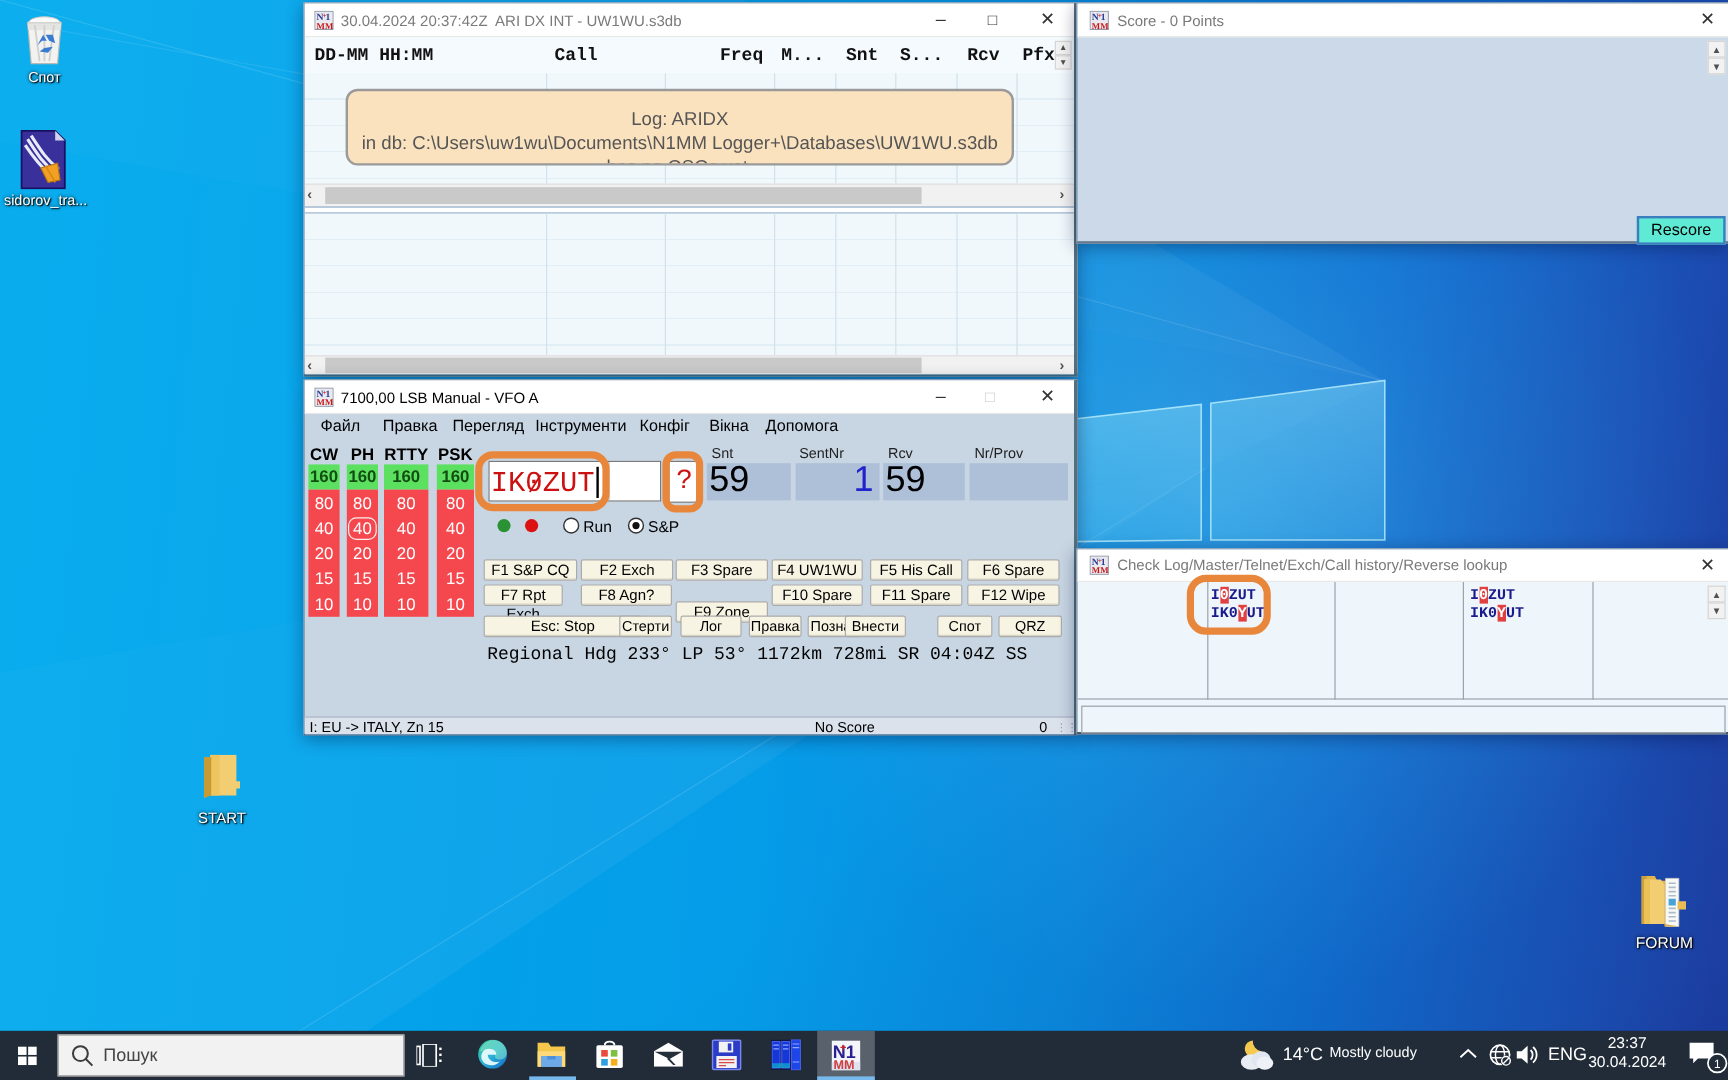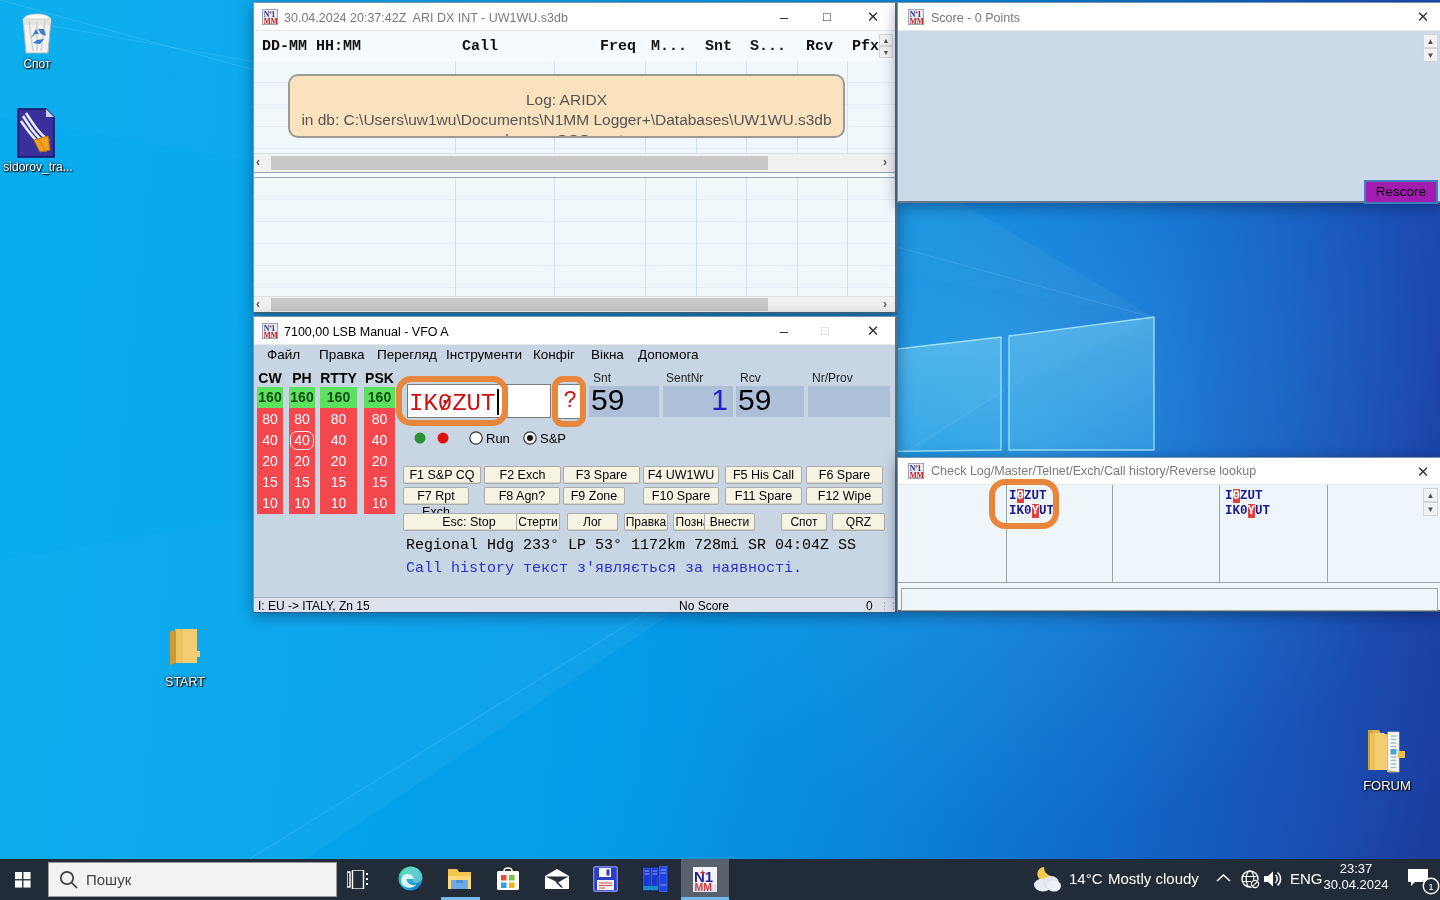--- a/index.html
+++ b/index.html
@@ -197,21 +197,21 @@
 <div class="abs" style="left:441px;top:897px;width:39px;height:3px;background:#76b9ed"></div>
 <div class="abs" style="left:681px;top:897px;width:48px;height:3px;background:#76b9ed"></div>
 
 <svg class="abs" style="left:1030px;top:864px" width="32" height="30" viewBox="0 0 32 30">
   <path d="M14 3 A7 7 0 1 0 21 12 A8.5 8.5 0 0 1 14 3 Z" fill="#f5c94e"></path>
   <ellipse cx="13" cy="21" rx="9" ry="6.5" fill="#e8edf4"></ellipse>
   <ellipse cx="21" cy="19" rx="8" ry="7" fill="#dfe6f0"></ellipse>
   <ellipse cx="24" cy="22" rx="7" ry="5.5" fill="#eef2f8"></ellipse>
 </svg>
 <div class="abs" style="left:1069px;top:870px;font-size:15px;color:#fff">14°C</div>
-<div class="abs" style="left:1108px;top:870px;font-size:15px;color:#fff">Mostly cloudy</div>
+<div class="abs" style="left:1108px;top:870px;font-size:12px;color:#fff">Mostly cloudy</div>
 <svg class="abs" style="left:1216px;top:873px" width="15" height="10" viewBox="0 0 15 10">
   <path d="M1 8 L7.5 2 L14 8" fill="none" stroke="#fff" stroke-width="1.6"></path>
 </svg>
 <svg class="abs" style="left:1240px;top:869px" width="20" height="20" viewBox="0 0 20 20">
   <circle cx="10" cy="10" r="8" fill="none" stroke="#fff" stroke-width="1.4"></circle>
   <ellipse cx="10" cy="10" rx="3.8" ry="8" fill="none" stroke="#fff" stroke-width="1.2"></ellipse>
   <path d="M2.5 7.5 L17.5 7.5 M2.5 12.5 L14 12.5" stroke="#fff" stroke-width="1.2"></path>
   <circle cx="15" cy="15" r="4.6" fill="#222c38"></circle>
   <circle cx="15" cy="15" r="3.6" fill="none" stroke="#fff" stroke-width="1.2"></circle>
   <line x1="12.6" y1="17.4" x2="17.4" y2="12.6" stroke="#fff" stroke-width="1.2"></line>
@@ -411,35 +411,34 @@
   <div class="abs" style="left:286px;top:114px;font-size:13px">S&amp;P</div>
 
   <div class="fbtn" style="left:149px;top:149px;width:78px">F1 S&amp;P CQ</div>
   <div class="fbtn" style="left:230px;top:149px;width:77px">F2 Exch</div>
   <div class="fbtn" style="left:309px;top:149px;width:77px">F3 Spare</div>
   <div class="fbtn" style="left:389px;top:149px;width:76px">F4 UW1WU</div>
   <div class="fbtn" style="left:471px;top:149px;width:77px">F5 His Call</div>
   <div class="fbtn" style="left:552px;top:149px;width:77px">F6 Spare</div>
   <div class="fbtn" style="left:149px;top:170px;width:66px">F7 Rpt Exch</div>
   <div class="fbtn" style="left:230px;top:170px;width:76px">F8 Agn?</div>
-  <div class="fbtn" style="left:309px;top:170px;width:62px">F9 Zone</div>
+  <div class="fbtn" style="left:309px;top:184px;width:77px">F9 Zone</div>
   <div class="fbtn" style="left:389px;top:170px;width:76px">F10 Spare</div>
   <div class="fbtn" style="left:471px;top:170px;width:77px">F11 Spare</div>
   <div class="fbtn" style="left:552px;top:170px;width:77px">F12 Wipe</div>
   <div class="fbtn" style="left:149px;top:196px;width:132px">Esc: Stop</div>
   <div class="fbtn" style="left:262px;top:196px;width:44px;font-size:12px">Стерти</div>
   <div class="fbtn" style="left:313px;top:196px;width:51px;font-size:12px">Лог</div>
   <div class="fbtn" style="left:370px;top:196px;width:44px;font-size:12px">Правка</div>
   <div class="fbtn" style="left:419px;top:196px;width:45px;font-size:12px">Познач</div>
   <div class="fbtn" style="left:450px;top:196px;width:51px;font-size:12px">Внести</div>
   <div class="fbtn" style="left:527px;top:196px;width:46px;font-size:12px">Спот</div>
   <div class="fbtn" style="left:578px;top:196px;width:53px;font-size:12px">QRZ</div>
 
   <div class="mono abs" style="left:152px;top:220px;font-size:15px;color:#000;white-space:pre">Regional Hdg 233° LP 53° 1172km 728mi SR 04:04Z SS</div>
-  <div class="mono abs" style="left:152px;top:243px;font-size:15px;color:#2432cc;white-space:pre">Call history текст з'являється за наявності.</div>
 
   <div class="abs" style="left:0;top:280px;width:641px;height:15px;background:#dce2ec;border-top:1px solid #a8b0c0;font-size:12px;color:#000">
     <span class="abs" style="left:4px;top:1px">I: EU -&gt; ITALY, Zn 15</span>
     <span class="abs" style="left:425px;top:1px">No Score</span>
     <span class="abs" style="left:612px;top:1px">0</span>
     <span class="abs" style="left:626px;top:3px;color:#99a;font-size:9px">⋮⋮</span>
   </div>
 </div>
 
 <div class="win" style="left:897px;top:2px;width:543px;height:201px;background:#ccd9e8;border-bottom:2px solid #66788c;border-right:none">
@@ -449,21 +448,21 @@
       <text x="3" y="13" font-family="Liberation Serif,serif" font-weight="bold" font-size="13" fill="#283593">N</text>
       <text x="11" y="10" font-family="Liberation Serif,serif" font-weight="bold" font-size="10" fill="#c81616">+</text>
       <text x="15" y="13" font-family="Liberation Serif,serif" font-weight="bold" font-size="13" fill="#283593">1</text>
       <text x="3" y="24" font-family="Liberation Serif,serif" font-weight="bold" font-size="12" fill="#c81616">MM</text>
     </svg>
     <div class="ttl grey" style="left:33px">Score - 0 Points</div>
     <div class="capbtn" style="left:503px">✕</div>
   </div>
   <div class="scrollbtn" style="left:525px;top:31px;width:15px;height:14px;font-size:8px;line-height:13px">▲</div>
   <div class="scrollbtn" style="left:525px;top:45px;width:15px;height:14px;font-size:8px;line-height:13px">▼</div>
-  <div class="abs" style="left:466px;top:177px;width:74px;height:24px;background:#a21caf;border:2px solid #3c7ebf;
+  <div class="abs" style="left:466px;top:177px;width:74px;height:24px;background:#5eead4;border:2px solid #3c7ebf;
        text-align:center;font-size:13.5px;line-height:20px;color:#000">Rescore</div>
 </div>
 
 <div class="win" style="left:897px;top:457px;width:543px;height:155px;background:#eef6fb;border-bottom:2px solid #44596e;border-right:none">
   <div class="tbar" style="height:27px">
     <svg class="abs" style="left:10px;top:5px" width="16" height="16" viewBox="0 0 26 26">
       <rect x="0.5" y="0.5" width="25" height="25" fill="#e8eaf0" stroke="#8890a0" stroke-width="1.5"></rect>
       <text x="3" y="13" font-family="Liberation Serif,serif" font-weight="bold" font-size="13" fill="#283593">N</text>
       <text x="11" y="10" font-family="Liberation Serif,serif" font-weight="bold" font-size="10" fill="#c81616">+</text>
       <text x="15" y="13" font-family="Liberation Serif,serif" font-weight="bold" font-size="13" fill="#283593">1</text>

